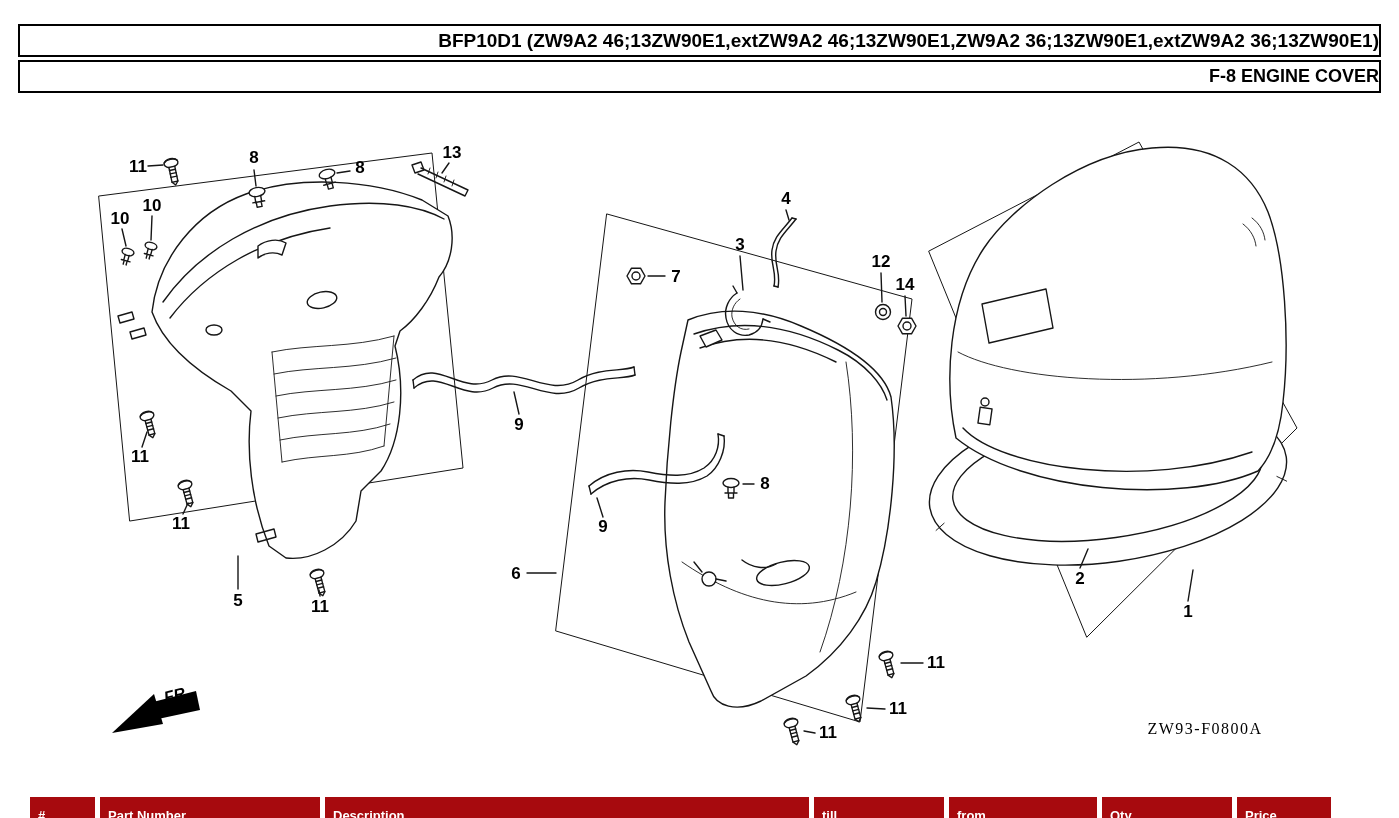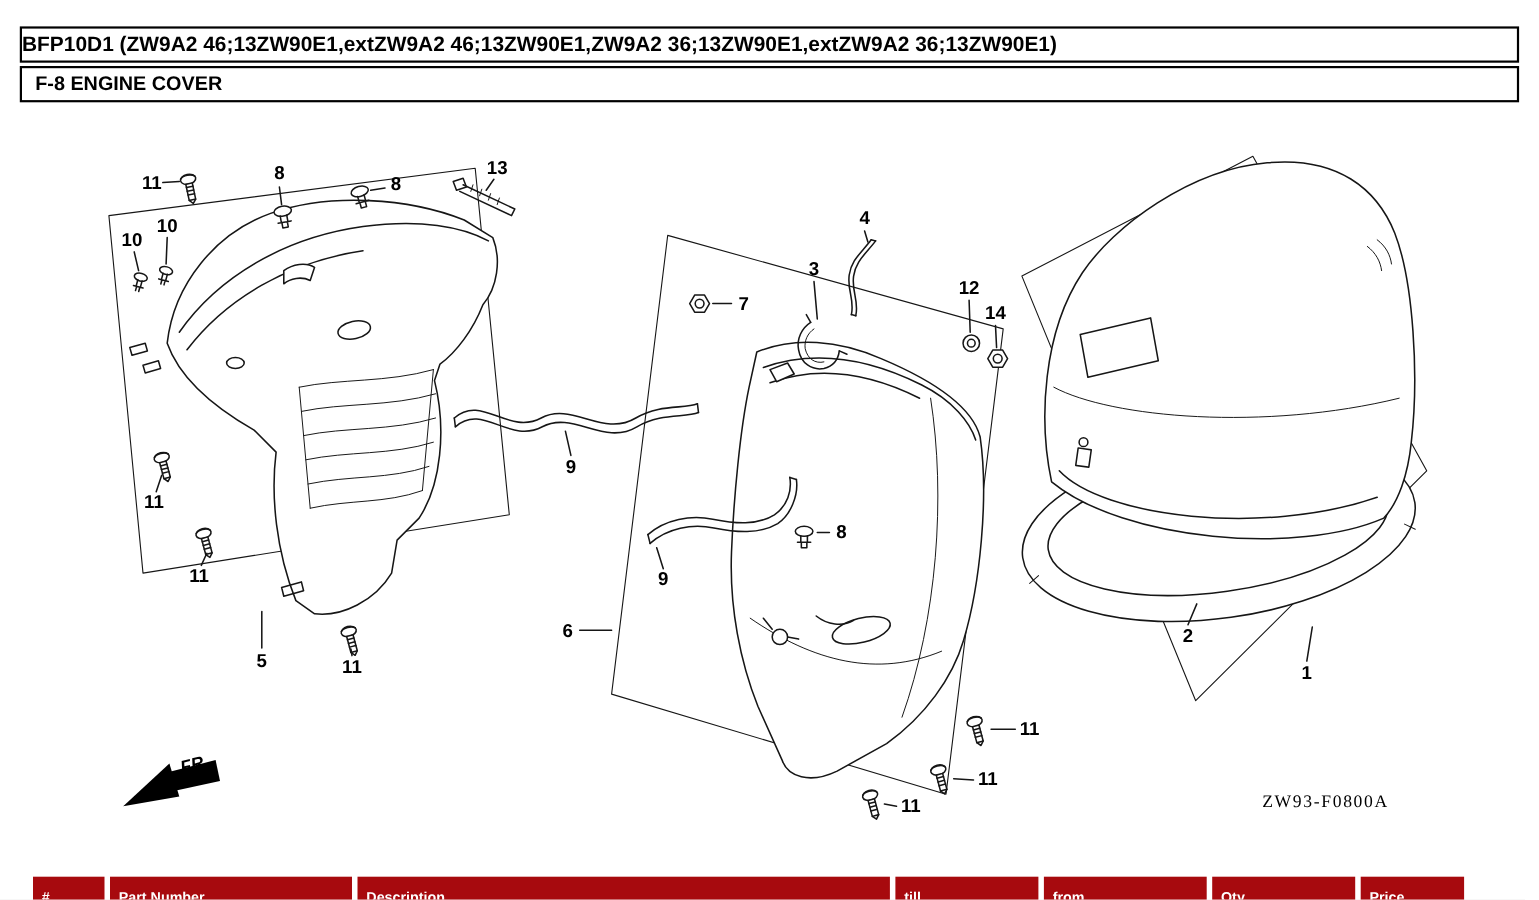--- a/index.html
+++ b/index.html
@@ -1,19 +1,19 @@
 <!DOCTYPE html>
 <html><head>
 <meta charset="utf-8">
 <style>
   html,body{margin:0;padding:0;background:#e9e9e9;}
   .page{position:relative;width:1399px;height:818px;background:#ffffff;overflow:hidden;
         font-family:"Liberation Sans",sans-serif;}
   .title-bar{position:absolute;left:18px;right:18px;border:2px solid #000;background:#fff;
-        text-align:left;font-weight:bold;box-sizing:border-box;white-space:nowrap;overflow:hidden;}
+        text-align:right;font-weight:bold;box-sizing:border-box;white-space:nowrap;overflow:hidden;}
   #bar1{top:24px;height:33px;line-height:29px;font-size:19px;}
   #bar2{top:60px;height:33px;line-height:29px;font-size:18px;padding-left:12px;}
   #diagram-svg{position:absolute;left:0;top:100px;}
   #diagram-svg path,#diagram-svg line,#diagram-svg polyline,#diagram-svg polygon,
   #diagram-svg circle,#diagram-svg ellipse,#diagram-svg rect{
       stroke:#161616;stroke-width:1.4;fill:none;stroke-linecap:round;stroke-linejoin:round;}
   #diagram-svg .wf{fill:#ffffff;}
   #diagram-svg .bf{fill:#000000;stroke:none;}
   #diagram-svg .thin{stroke-width:0.9;}
   #diagram-svg .frame{stroke-width:1;}

